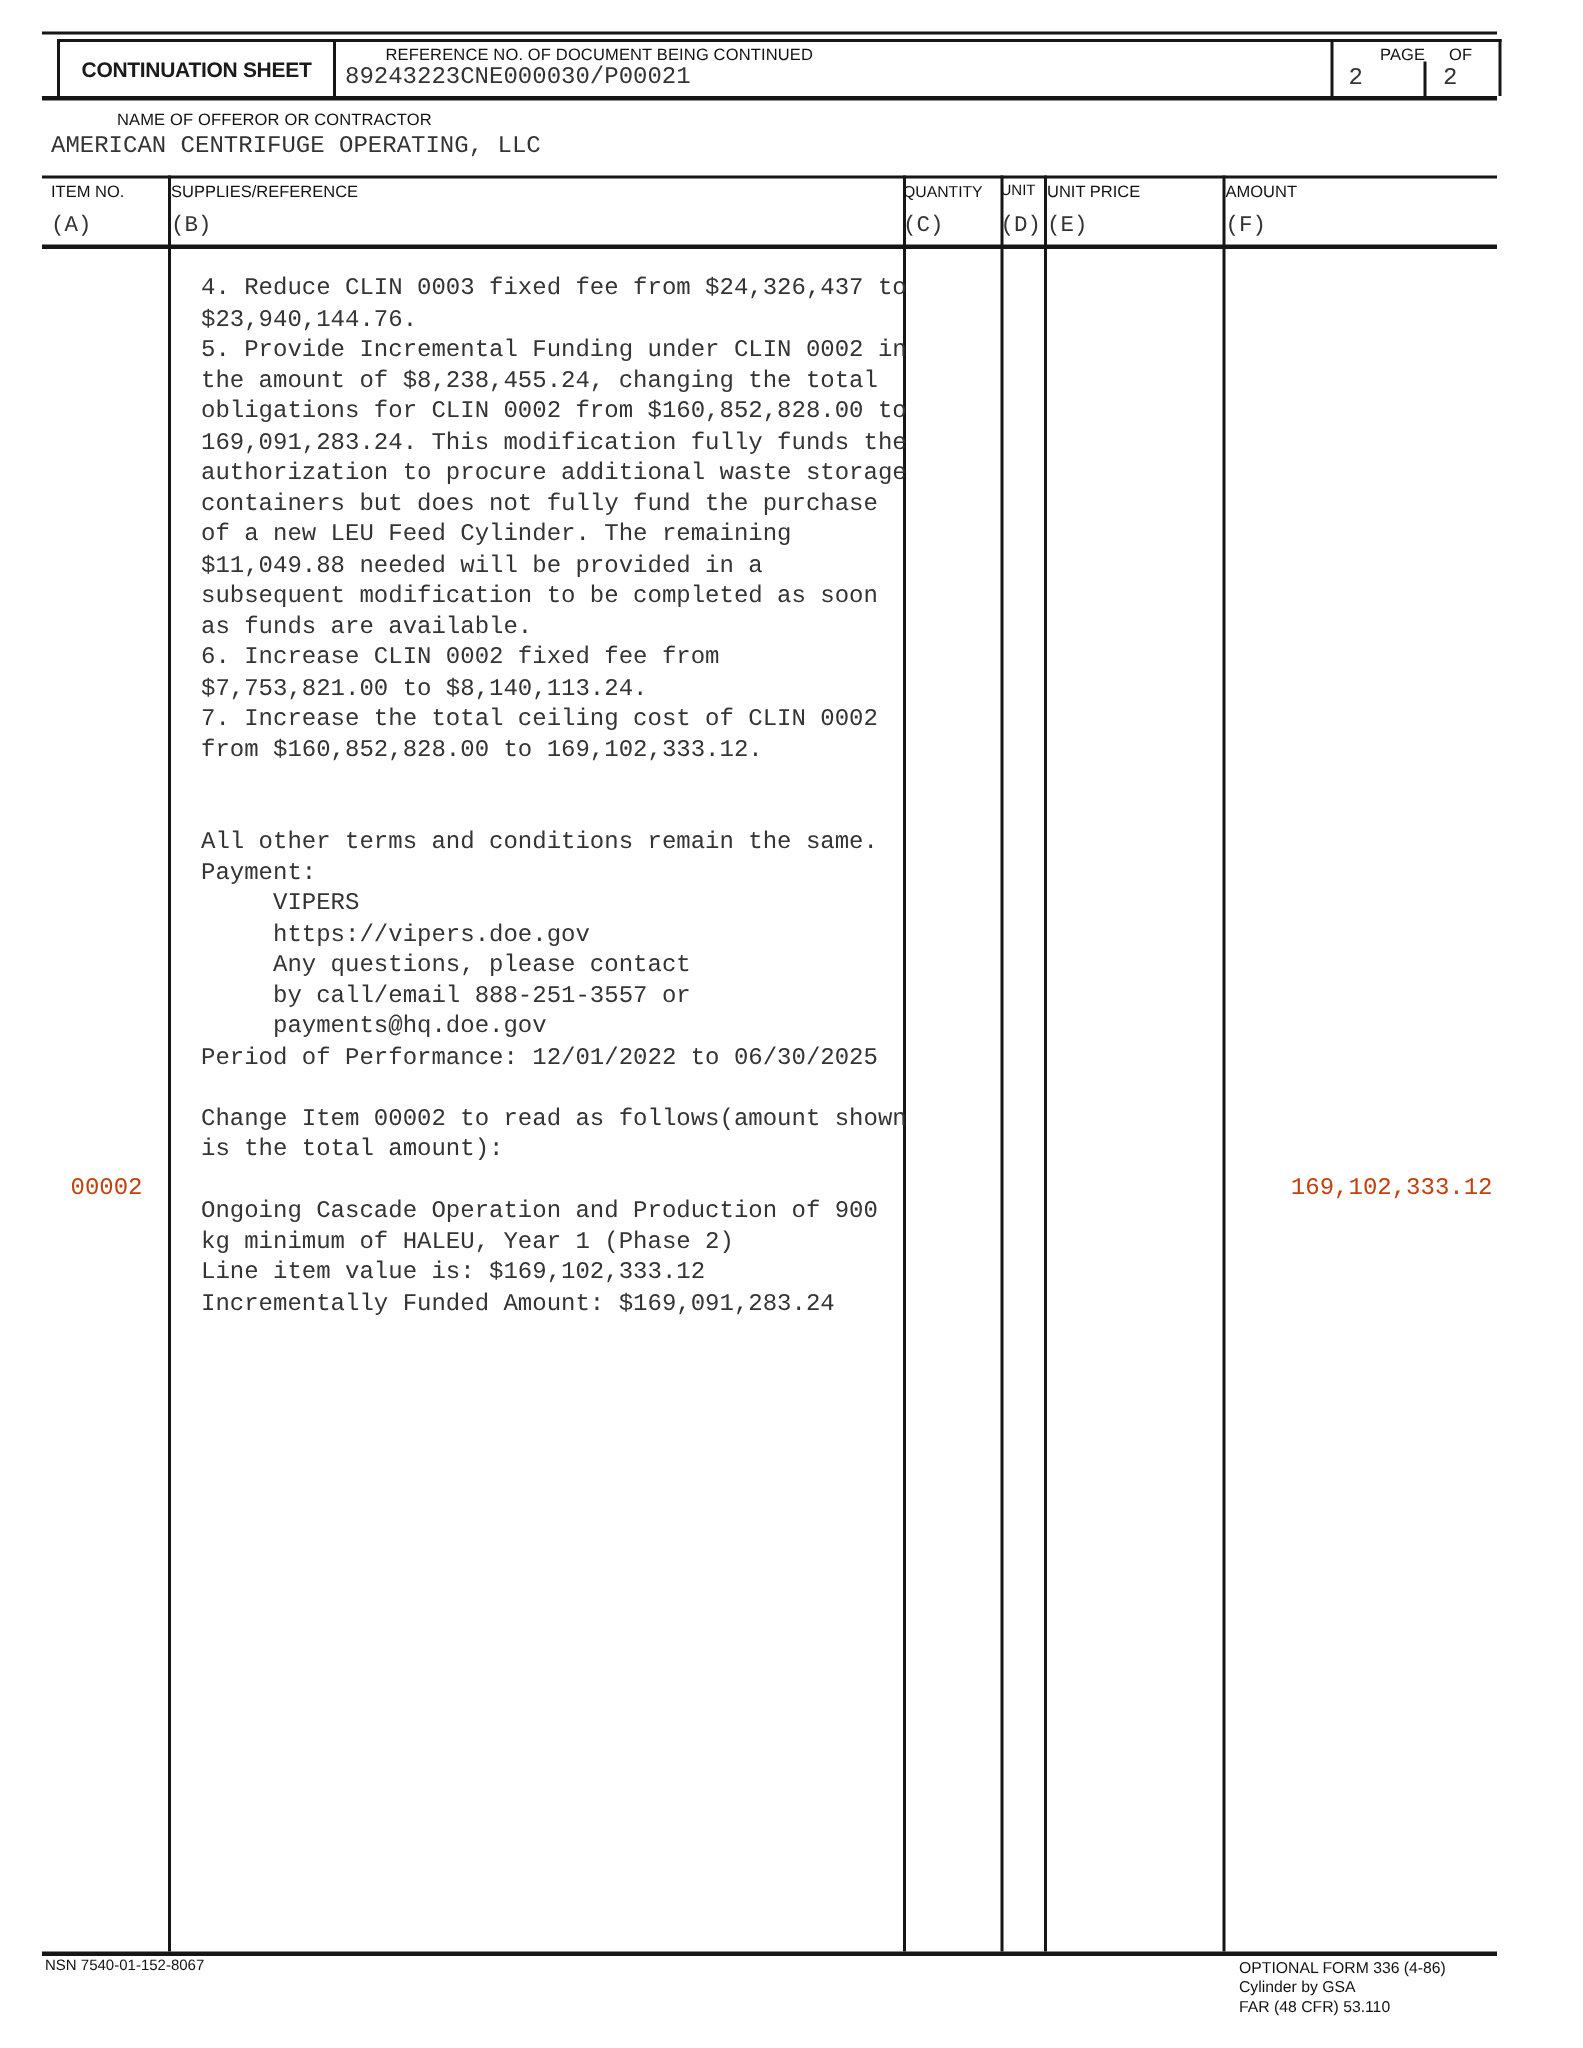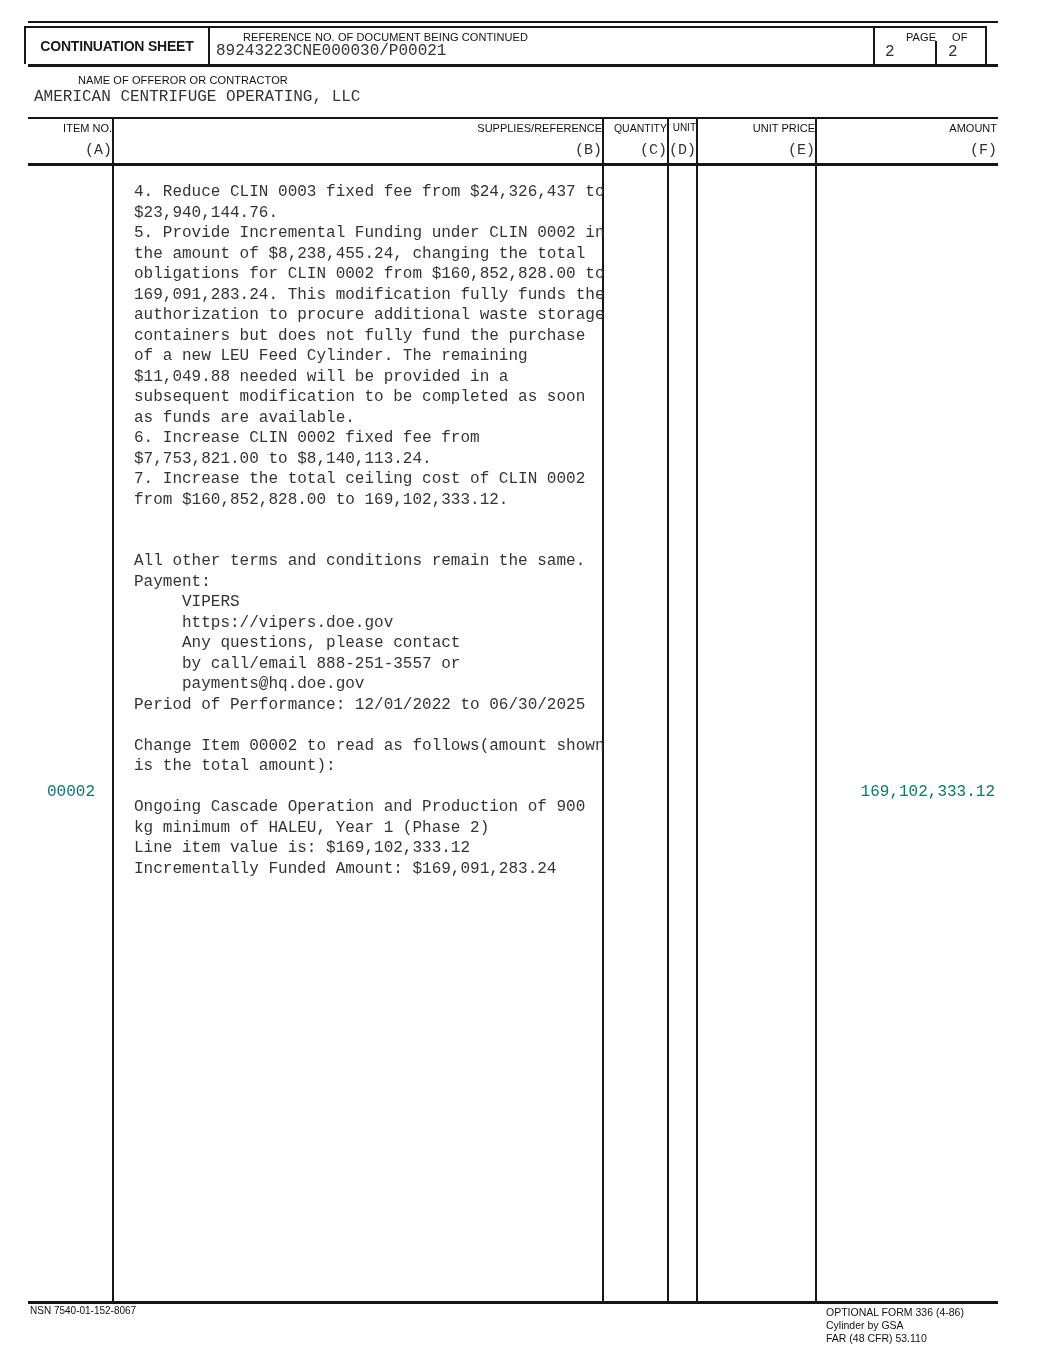--- a/index.html
+++ b/index.html
@@ -13,32 +13,32 @@
   .vline { position:absolute; background:#161616; width:2px; }
   .abs { position:absolute; }
   .lbl { font-size:11px; letter-spacing:0.1px; color:#111; white-space:nowrap;margin-left:27px; }
   .title-cell {
     position:absolute; left:0; top:0; bottom:0; width:182px;
     border-right:2px solid #161616;
     display:flex; align-items:center; justify-content:center;
     font-weight:bold; font-size:14px; letter-spacing:-0.2px; white-space:nowrap;
   }
   .header-box {
-    position:absolute; left:24px; top:26px; width:959px; height:36px;
+    position:absolute; left:38px; top:26px; width:959px; height:36px;
     border:2px solid #161616; border-bottom:none;
   }
-  .colcell { position:absolute; text-align:right; }
+  .colcell { position:absolute; text-align:left; }
   .col-label { font-size:11px; color:#111; white-space:nowrap; }
   .col-letter { font-family:"Liberation Mono","DejaVu Sans Mono",monospace; font-size:15px; color:#343434; }
   pre.body-text {
     position:absolute; left:118px; top:166px; margin:16px;
     font-family:"Liberation Mono","DejaVu Sans Mono",monospace;
     font-size:16px; line-height:20.5px; white-space:pre; color:#343434;
   }
-  .cell-val { position:absolute; font-family:"Liberation Mono","DejaVu Sans Mono",monospace; font-size:16px; line-height:20.5px; color:#0f766e; }
+  .cell-val { position:absolute; font-family:"Liberation Mono","DejaVu Sans Mono",monospace; font-size:16px; line-height:20.5px; color:#c2410c; }
   .footer-sm { font-size:10.5px; color:#111; white-space:nowrap; line-height:12.8px; }
 </style>
 </head>
 <body>
 
 <div class="page">
 
   <div class="rule" style="left:28px; top:21px; width:970px; height:2px;"></div>
 
   <div class="header-box">

